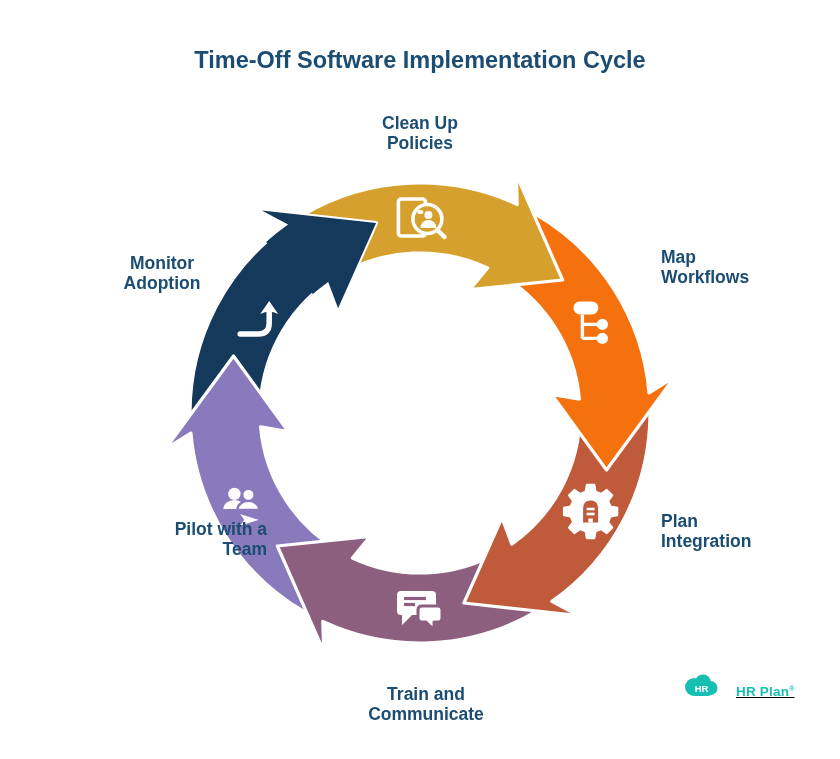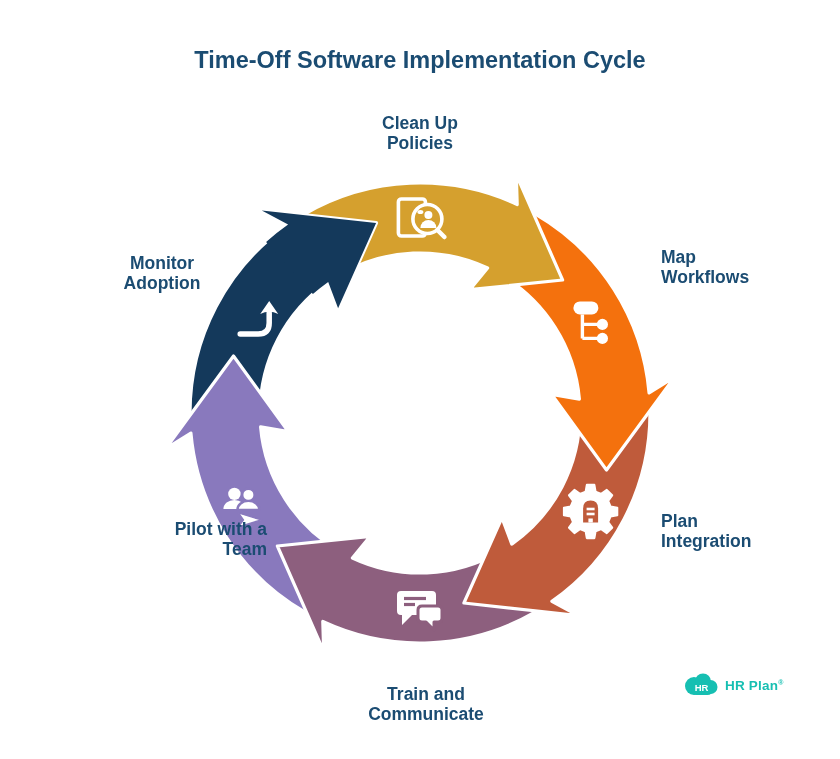--- a/index.html
+++ b/index.html
@@ -4,22 +4,23 @@
 <style>
   html,body{margin:0;padding:0;background:#fff;}
   .canvas{
     position:relative;width:840px;height:759px;background:#ffffff;overflow:hidden;
     font-family:"Liberation Sans", sans-serif;
   }
   svg text{font-family:"Liberation Sans", sans-serif;}
   .title-text{font-size:23.5px;font-weight:bold;}
   .seg-label{font-size:17.5px;font-weight:bold;}
   .logo{
-    position:absolute;left:682px;top:671px;display:flex;align-items:center;gap:5px;
+    position:absolute;left:682px;top:671px;display:flex;align-items:flex-end;gap:16px;
     height:28px;
+    text-decoration:underline;
   }
   .brand{font-size:13.5px;font-weight:bold;letter-spacing:.2px;}
   .brand sup{font-size:7px;font-weight:bold;vertical-align:super;}
 </style>
 </head>
 <body>
 
 <div class="canvas">
   <svg id="diagram" width="840" height="759" viewBox="0 0 840 759">
     <text class="title-text" x="420" y="68" text-anchor="middle" fill="#1B4C72">Time-Off Software Implementation Cycle</text>

